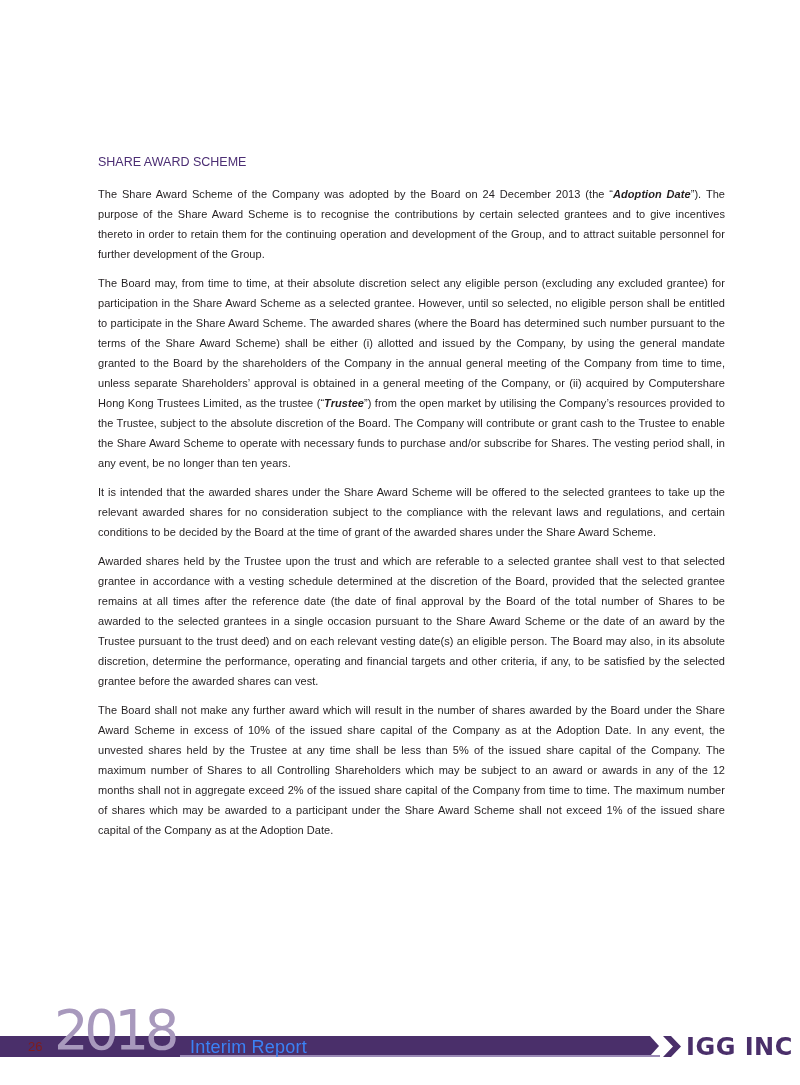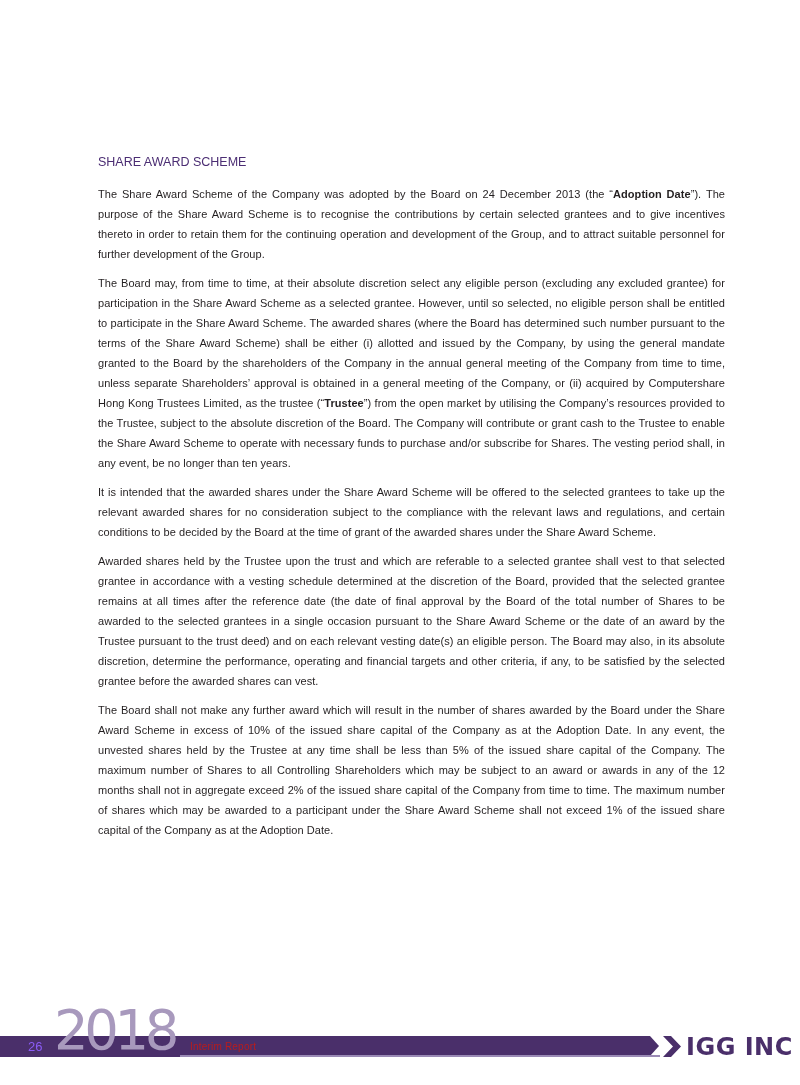--- a/index.html
+++ b/index.html
@@ -34,20 +34,21 @@
     .para {
       font-size: 11px;
       line-height: 20px;
       text-align: justify;
       margin: 0 0 9px 0;
       letter-spacing: 0.05px;
       color: #231f20;
     }
     .para b {
       font-weight: bold;
+      font-style: italic;
     }
 
     
     .footer {
       position: absolute;
       left: 0;
       top: 1000px;
       width: 800px;
       height: 85px;
     }
@@ -75,21 +76,21 @@
       height: 0;
       border-top: 10.5px solid transparent;
       border-bottom: 10.5px solid transparent;
       border-left: 9px solid #4a2f6a;
     }
     .page-number {
       position: absolute;
       left: 28px;
       top: 39px;
       font-size: 13px;
-      color: #8b5cf6;
+      color: #7f1d1d;
       line-height: 16px;
     }
     .year {
       position: absolute;
       left: 54px;
       top: 2px;
       font-family: "DejaVu Sans", sans-serif;
       font-size: 56px;
       font-weight: normal;
       color: #a899bd;
@@ -97,22 +98,22 @@
       line-height: 56px;
       transform: scaleX(1.08);
       transform-origin: left top;
       -webkit-text-stroke: 0;
       font-stretch: condensed;
     }
     .report-label {
       position: absolute;
       left: 190px;
       top: 39px;
-      font-size: 10px;
-      color: #b91c1c;
+      font-size: 18px;
+      color: #3b82f6;
       line-height: 16px;
       letter-spacing: 0.2px;
     }
     .chevron {
       position: absolute;
       left: 663px;
       top: 36px;
       width: 18px;
       height: 21px;
     }

